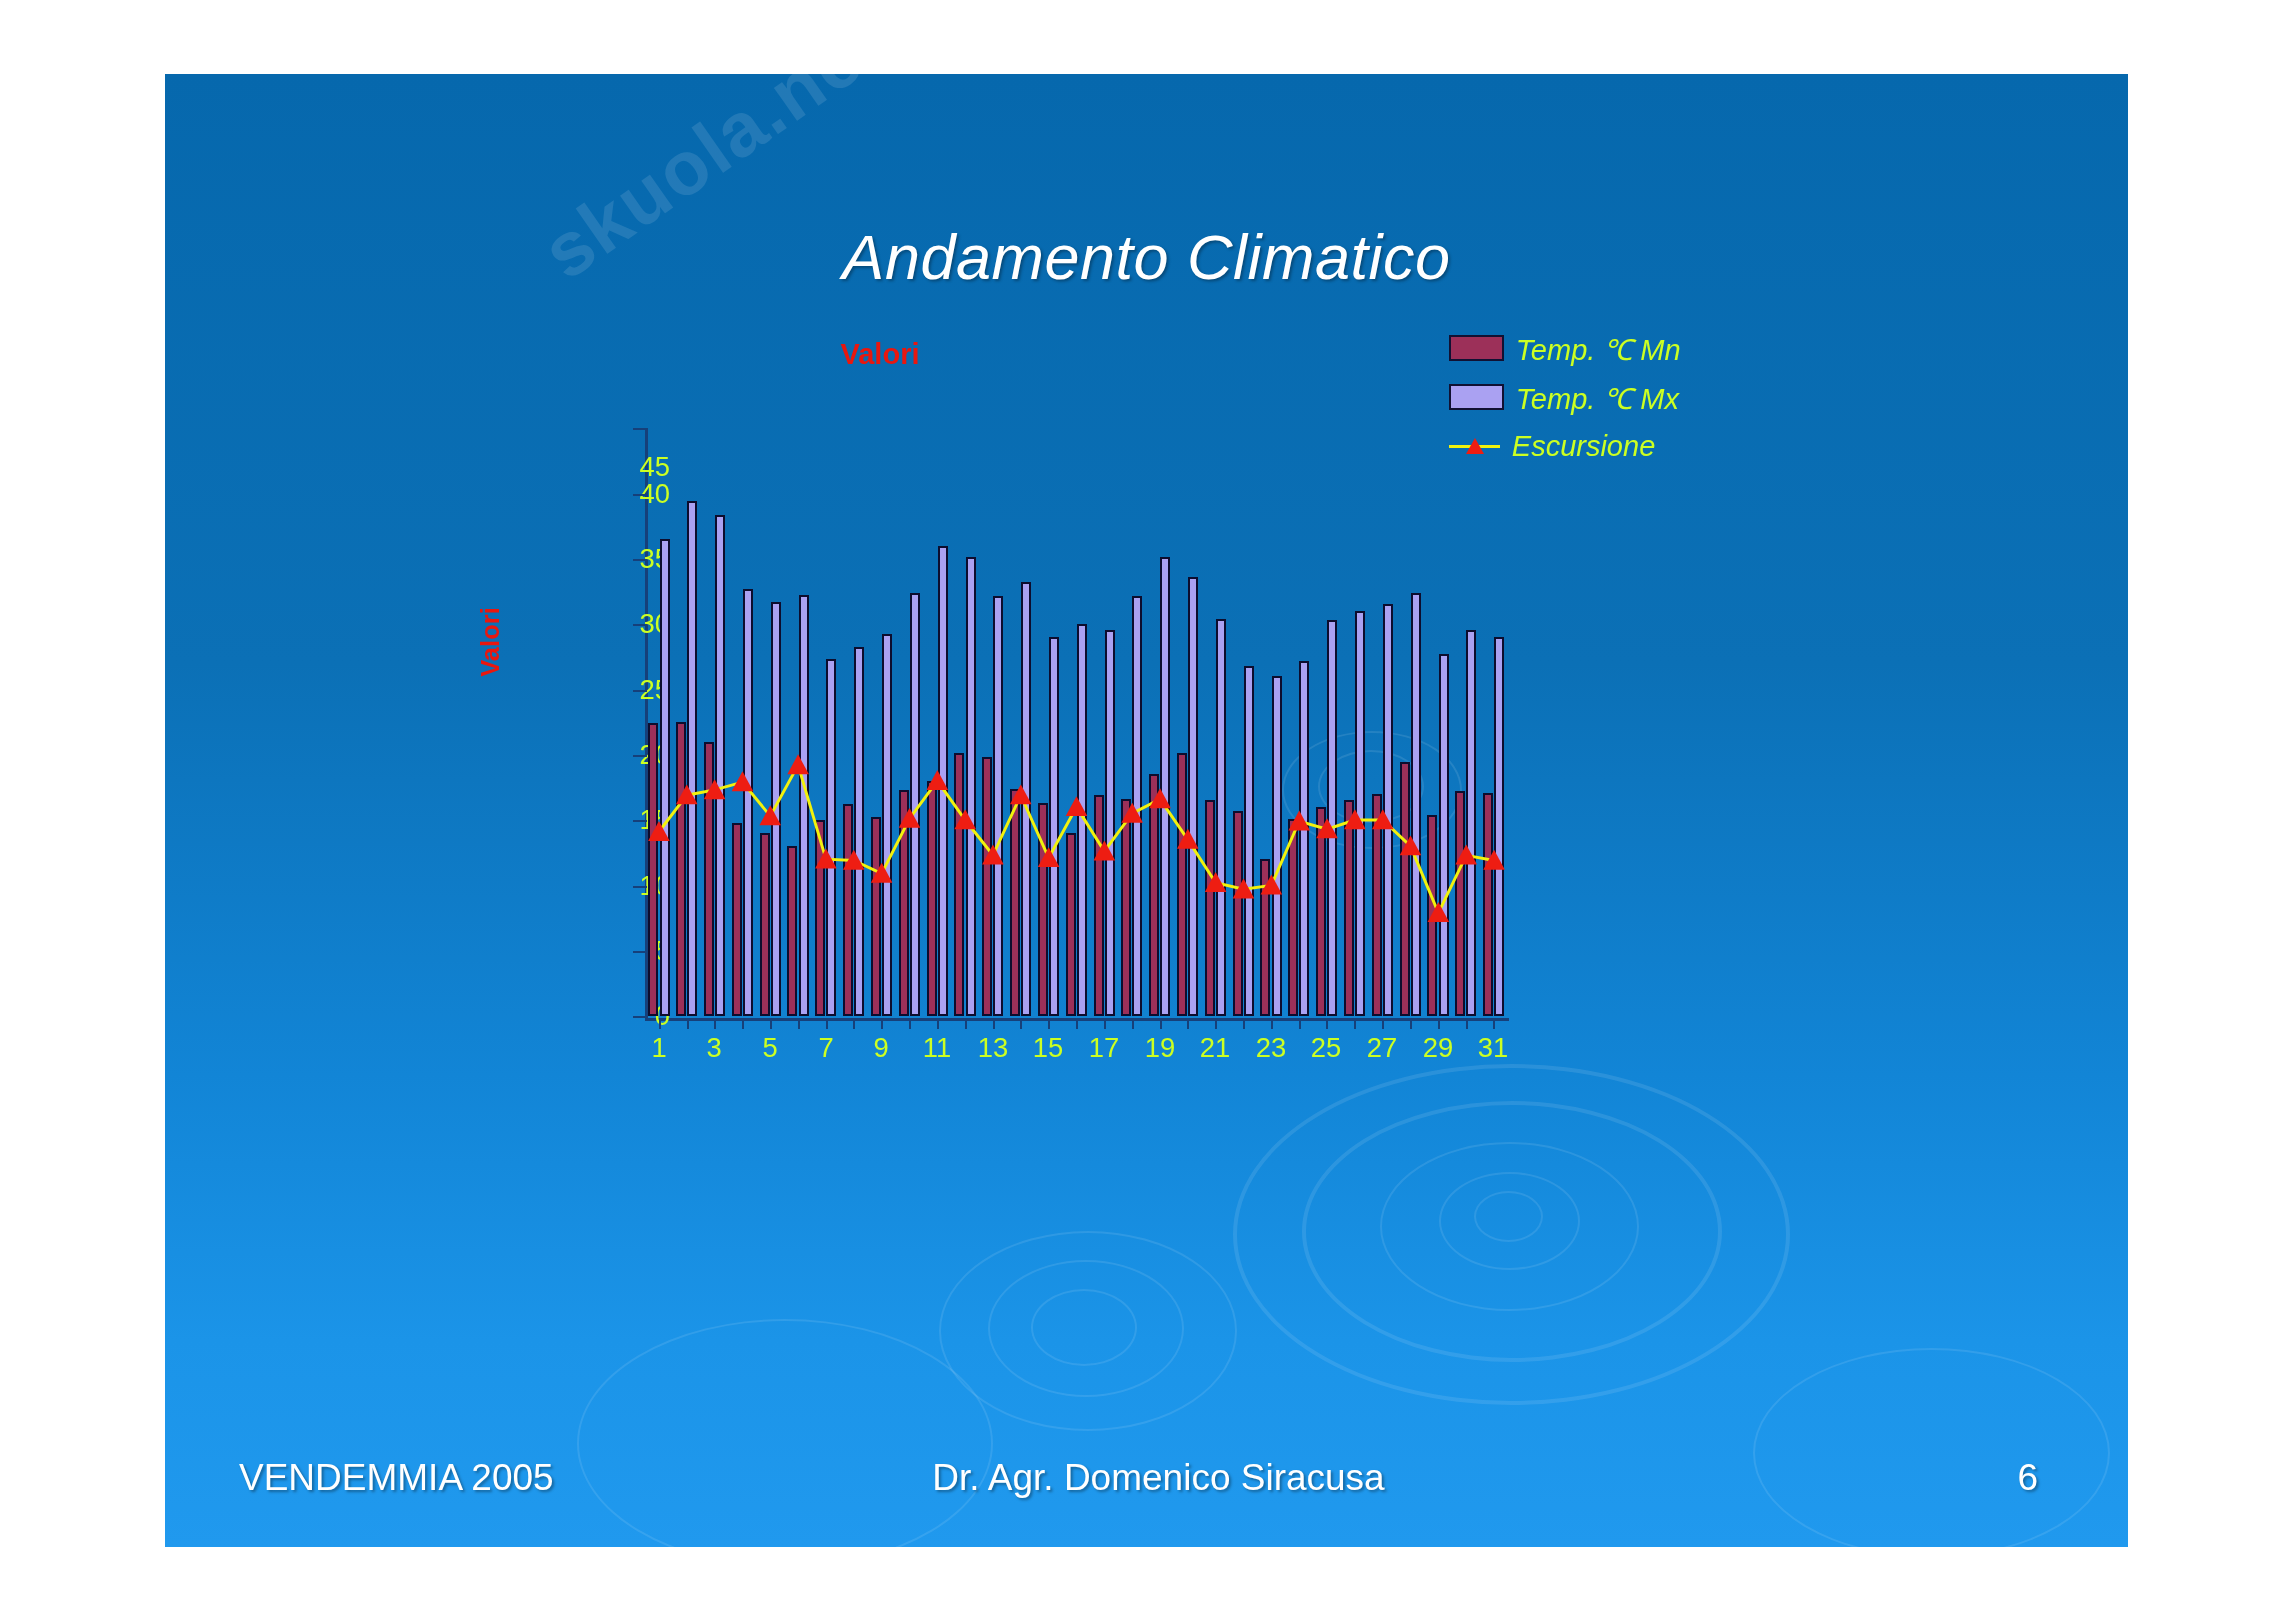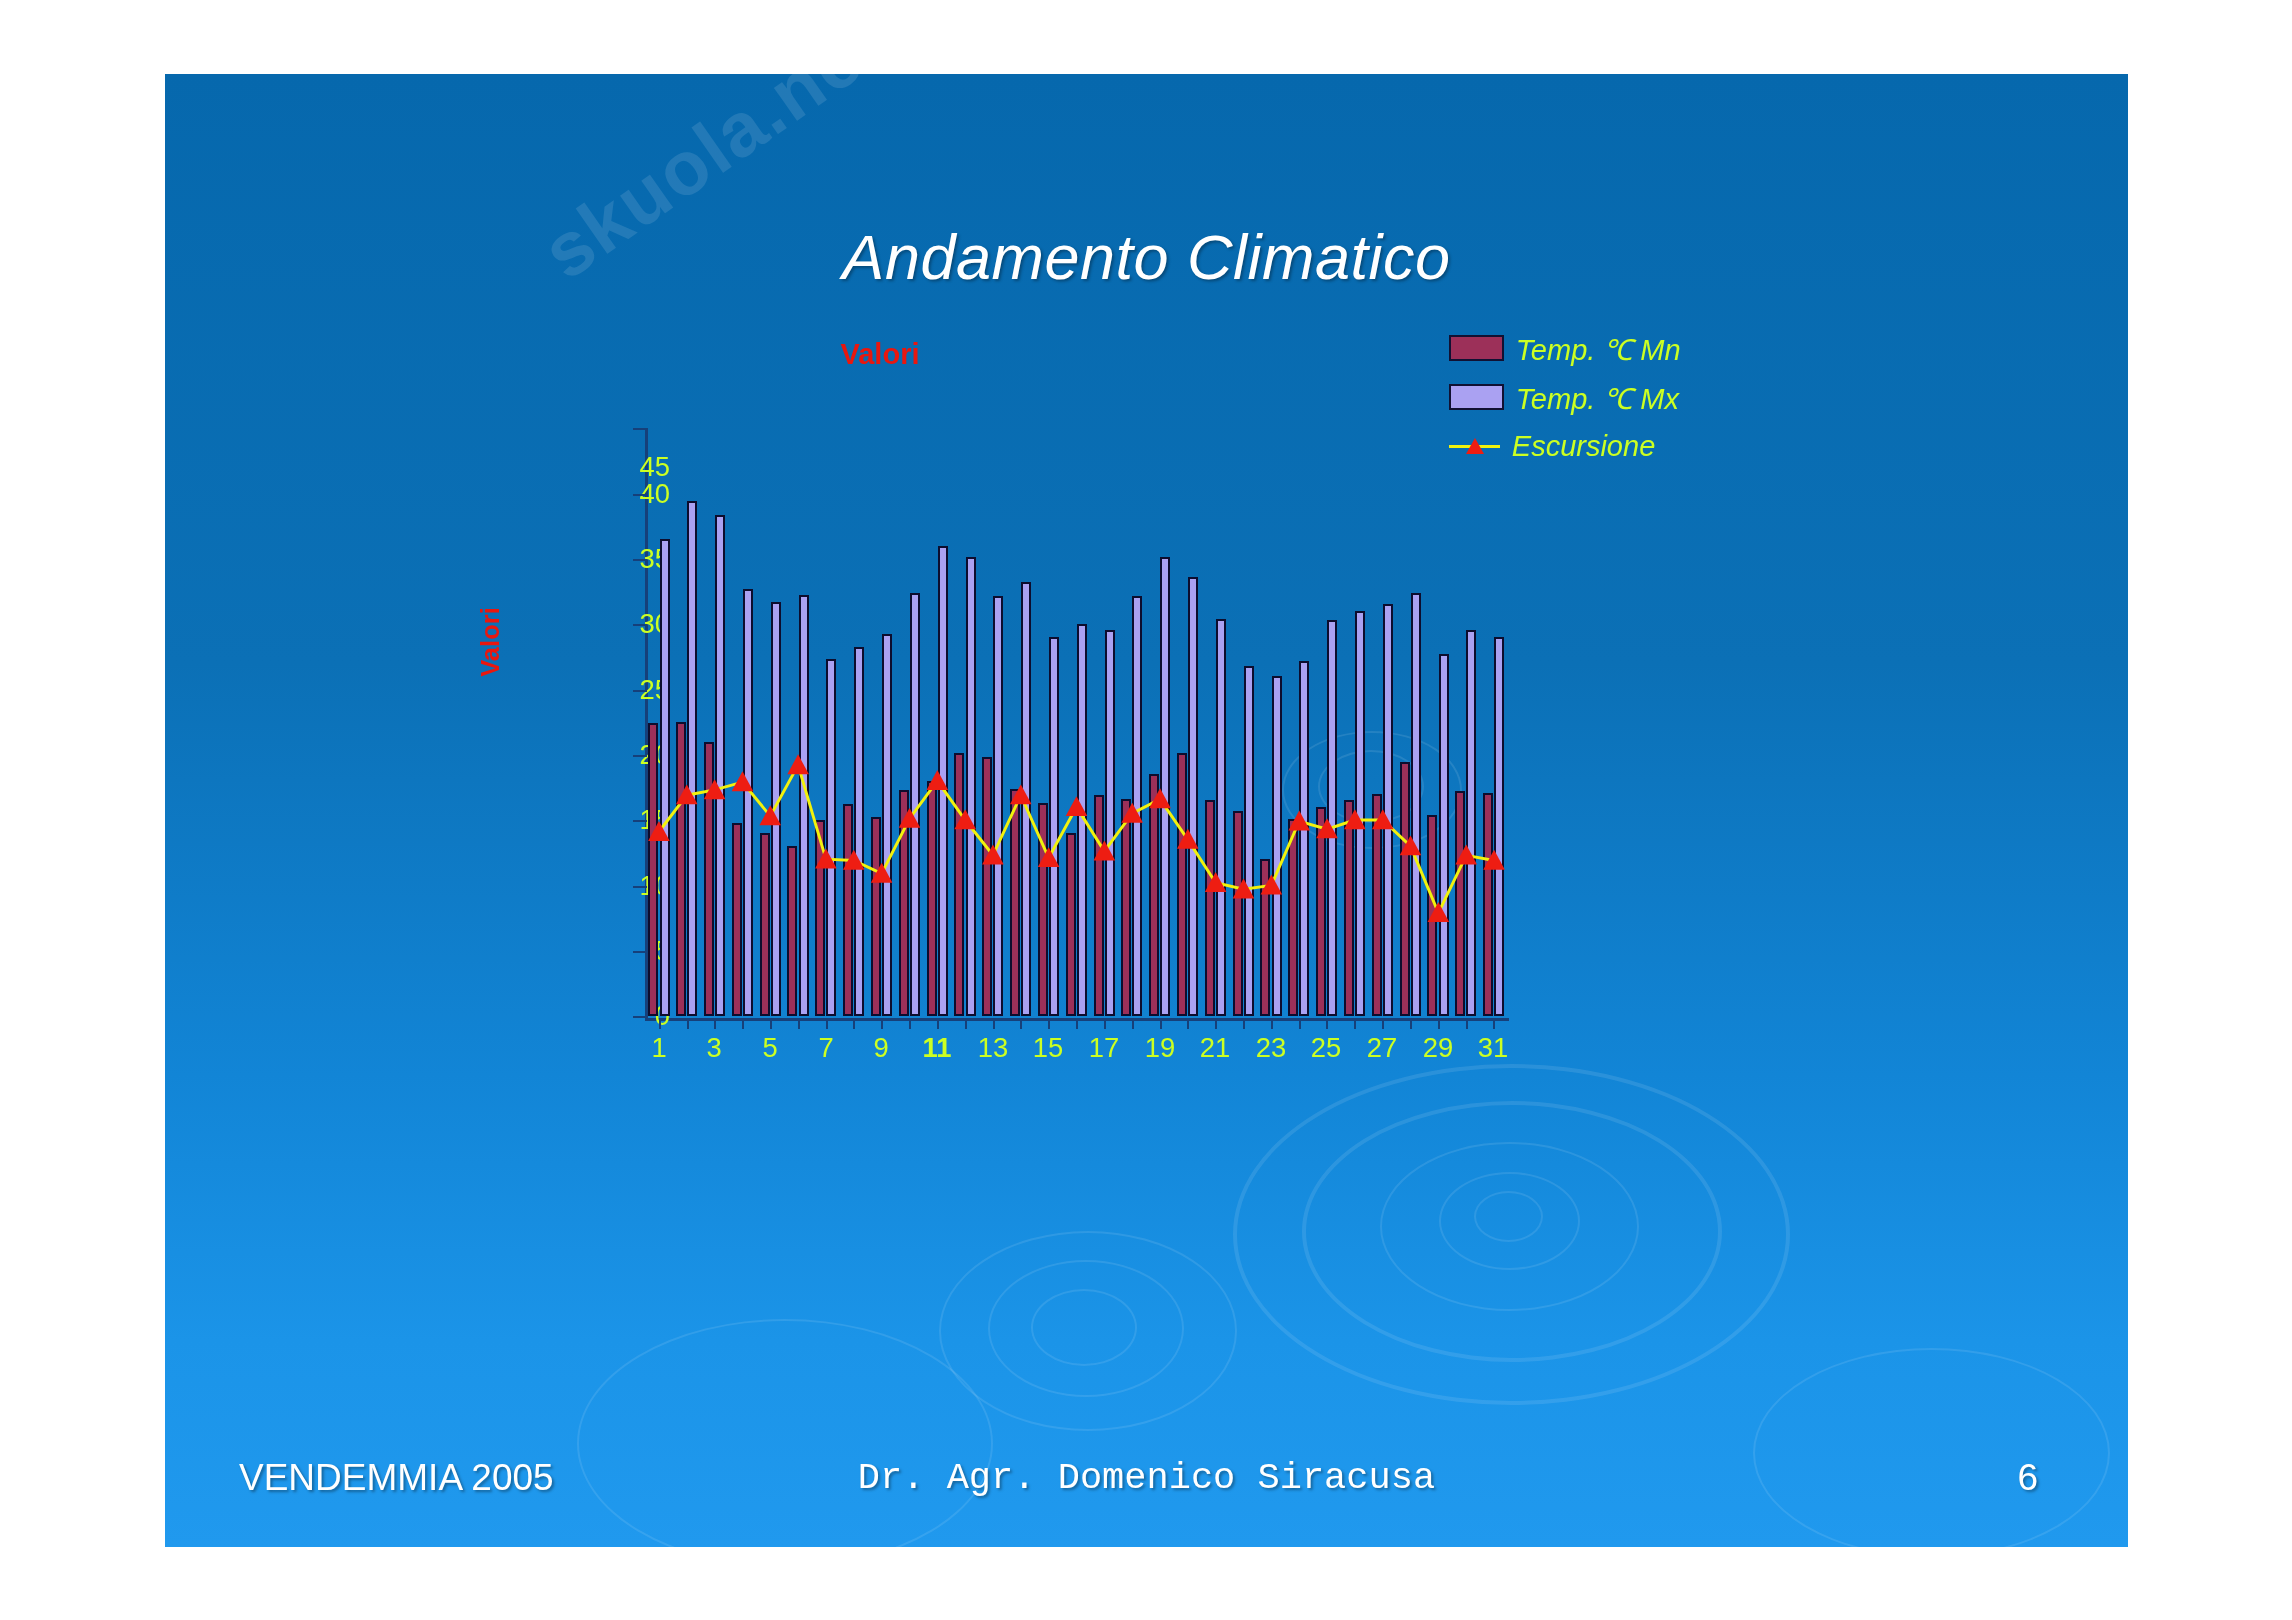--- a/index.html
+++ b/index.html
@@ -75,21 +75,21 @@
   }
   #xlabel{
     position:absolute;left:108px;top:774px;width:863px;text-align:center;
     color:#e8170f;font-size:27.4px;font-weight:bold;
   }
 
   
   #footer{position:absolute;left:0;bottom:41px;width:100%;height:49px;}
   .ft{position:absolute;color:#ffffff;font-size:37px;text-shadow:2px 2px 2.9px rgba(0,0,0,.35);}
   #ft-left{left:74px;}
-  #ft-center{left:0;width:100%;text-align:center;font-family:Liberation Mono, monospace;}
+  #ft-center{left:12px;width:100%;text-align:center;}
   #ft-right{right:90px;}
 </style>
 </head>
 <body>
 
 <div id="slide">
 
   <div class="ripple b" style="left:1068px;top:990px;width:549px;height:333px;"></div>
   <div class="ripple b" style="left:1137px;top:1027px;width:412px;height:253px;"></div>
   <div class="ripple" style="left:1215px;top:1068px;width:255px;height:165px;"></div>
@@ -165,21 +165,21 @@
         <div class="xtickmark" style="left: 233px;"></div>
         <div class="xtick" style="left: 233px;">5</div>
         <div class="xtickmark" style="left: 261px;"></div>
         <div class="xtickmark" style="left: 289px;"></div>
         <div class="xtick" style="left: 289px;">7</div>
         <div class="xtickmark" style="left: 316px;"></div>
         <div class="xtickmark" style="left: 344px;"></div>
         <div class="xtick" style="left: 344px;">9</div>
         <div class="xtickmark" style="left: 372px;"></div>
         <div class="xtickmark" style="left: 400px;"></div>
-        <div class="xtick" style="left: 400px; font-weight: bold;">11</div>
+        <div class="xtick" style="left: 400px;">11</div>
         <div class="xtickmark" style="left: 428px;"></div>
         <div class="xtickmark" style="left: 456px;"></div>
         <div class="xtick" style="left: 456px;">13</div>
         <div class="xtickmark" style="left: 483px;"></div>
         <div class="xtickmark" style="left: 511px;"></div>
         <div class="xtick" style="left: 511px;">15</div>
         <div class="xtickmark" style="left: 539px;"></div>
         <div class="xtickmark" style="left: 567px;"></div>
         <div class="xtick" style="left: 567px;">17</div>
         <div class="xtickmark" style="left: 595px;"></div>

